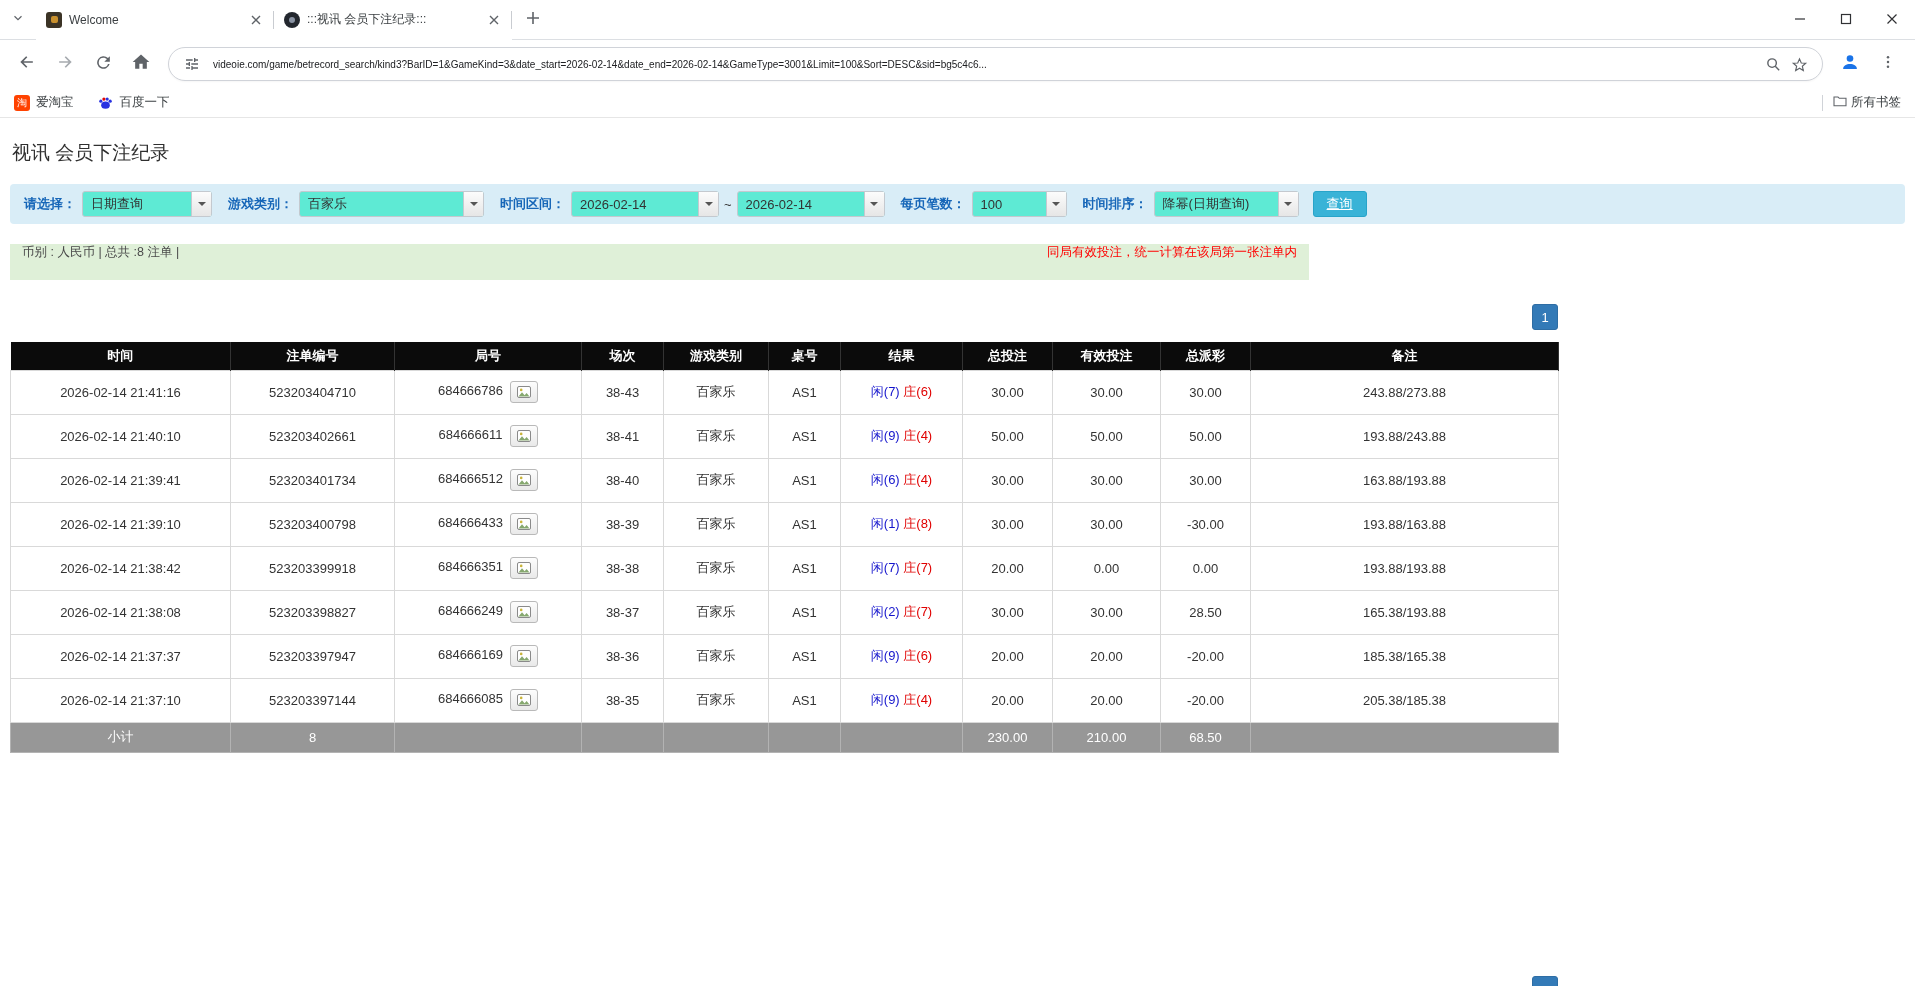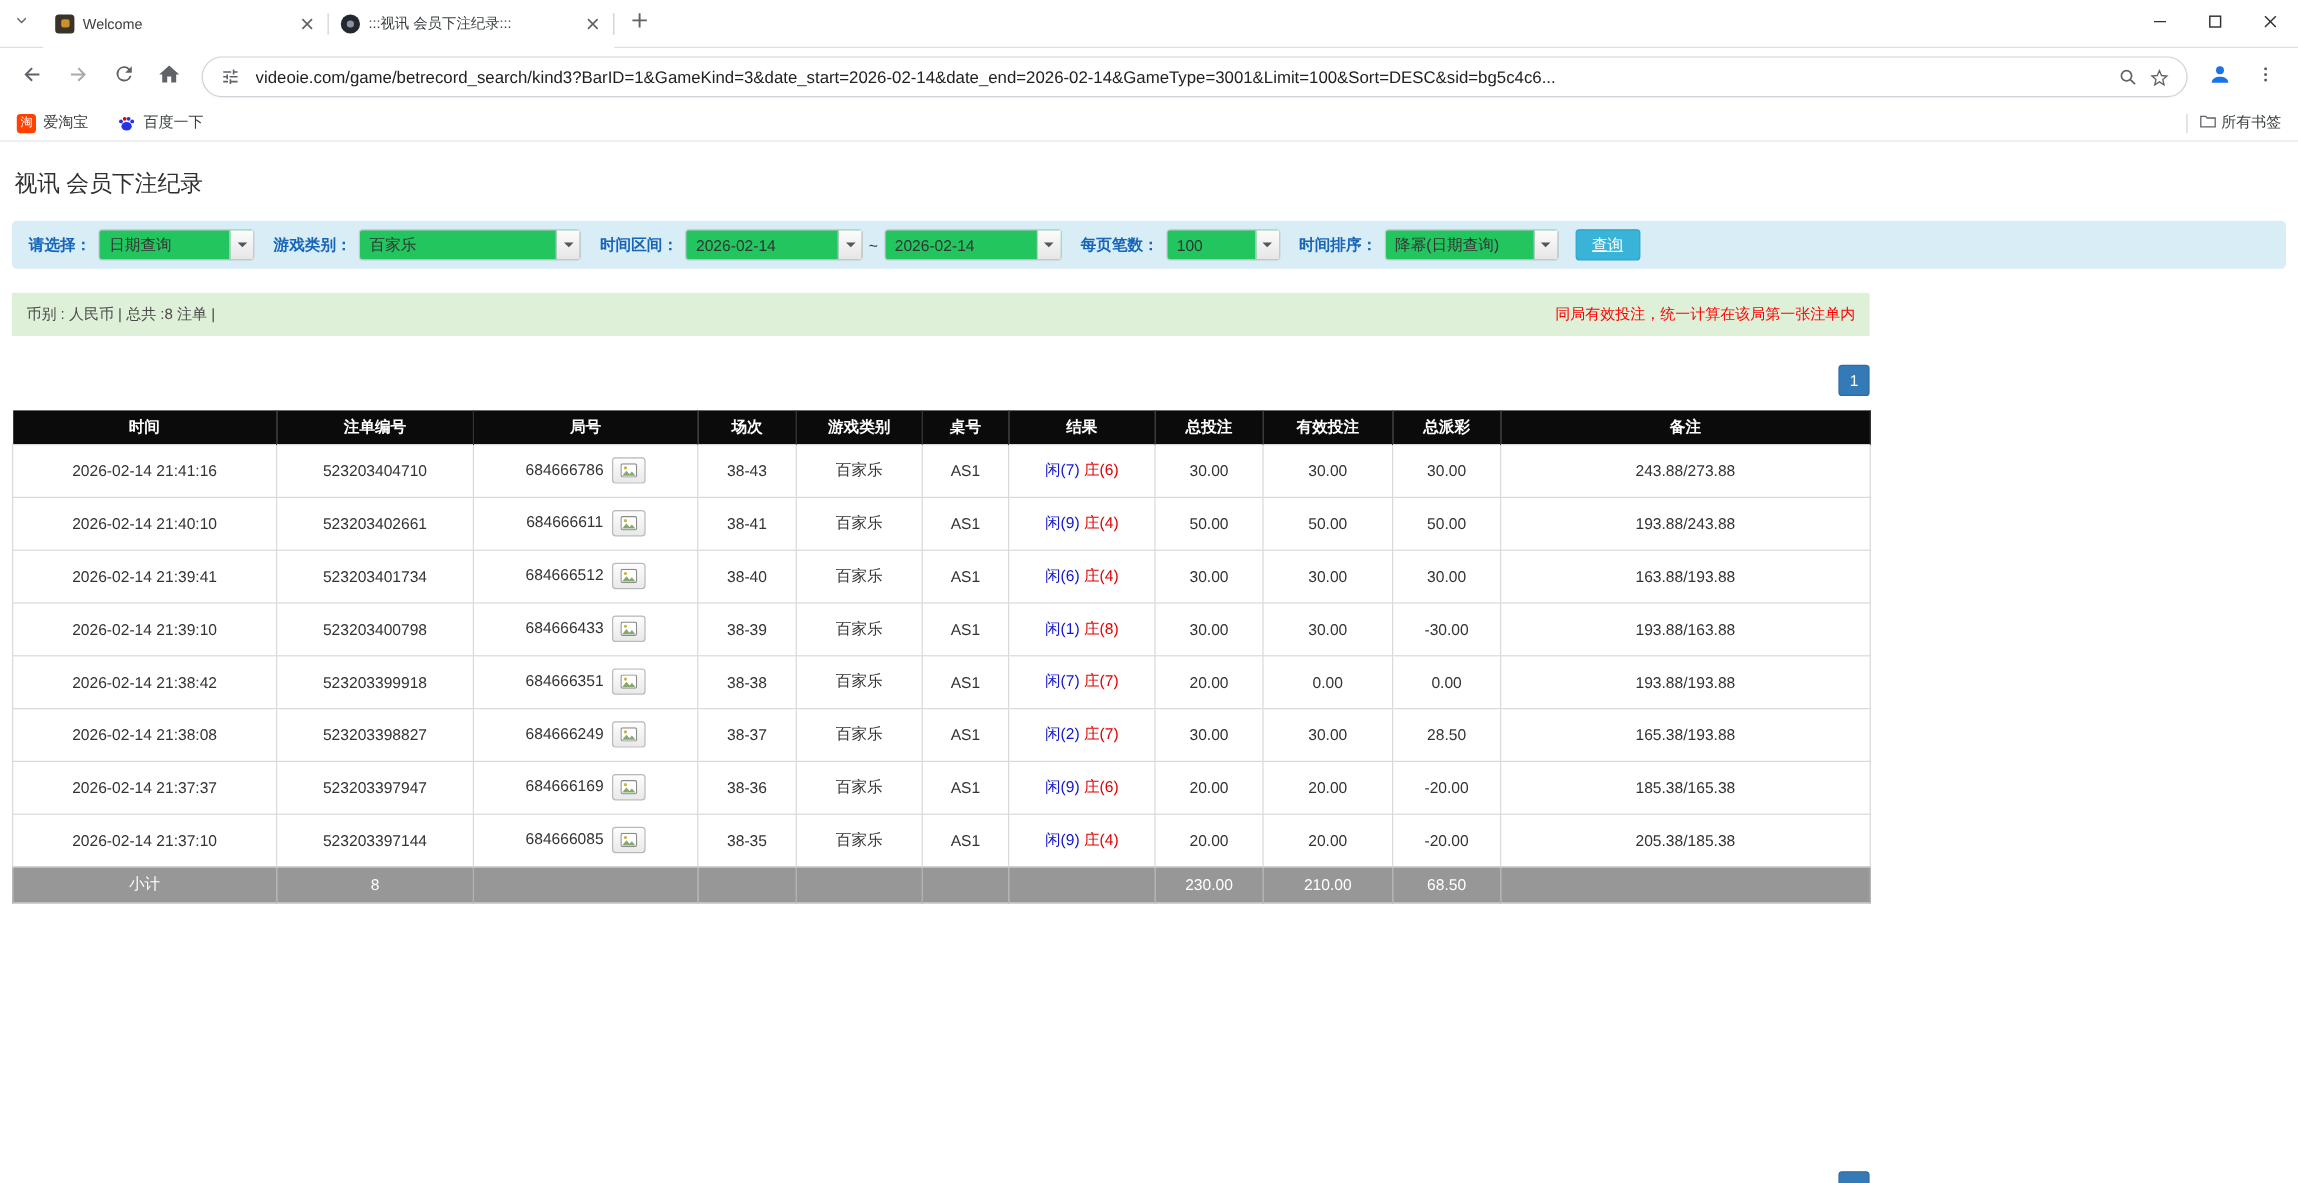--- a/index.html
+++ b/index.html
@@ -21,45 +21,45 @@
   .tab-title { flex: 1; font-size: 12px; color: #3c4043; margin: 0 7px; white-space: nowrap; overflow: hidden; text-overflow: ellipsis; }
   .tab-close { width: 17px; height: 17px; border-radius: 50%; display: flex; align-items: center; justify-content: center; cursor: pointer; flex: none; }
   .newtab { width: 30px; height: 30px; margin-left: 6px; border-radius: 50%; display: flex; align-items: center; justify-content: center; cursor: pointer; }
   .win-controls { margin-left: auto; display: flex; height: 40px; align-self: flex-start; }
   .win-btn { width: 46px; height: 40px; display: flex; align-items: center; justify-content: center; cursor: pointer; }
 
   .toolbar { height: 48px; background: #ffffff; display: flex; align-items: center; padding: 0 8px; }
   .tool-btn { width: 38px; height: 38px; border-radius: 50%; display: flex; align-items: center; justify-content: center; cursor: pointer; flex: none; }
   .omnibox { flex: 1; height: 34px; margin: 0 8px; background: #ffffff; border: 1px solid #d0d3d9; border-radius: 17px; display: flex; align-items: center; padding: 0 10px; box-shadow: 0 1px 2px rgba(0,0,0,0.04); }
   .omni-ic { width: 26px; height: 26px; display: flex; align-items: center; justify-content: center; cursor: pointer; flex: none; }
-  .url { flex: 1; font-size: 14px; color: #202124; white-space: nowrap; overflow: hidden; margin: 0 8px; cursor: text; }
+  .url { flex: 1; font-size: 10px; color: #202124; white-space: nowrap; overflow: hidden; margin: 0 8px; cursor: text; }
 
   .bookmarks { height: 30px; background: #ffffff; border-bottom: 1px solid #e6e6e6; display: flex; align-items: center; padding: 0 14px; }
   .bm { display: flex; align-items: center; gap: 6px; margin-right: 24px; font-size: 12.5px; color: #3c4043; cursor: pointer; }
   .bm-ic { width: 16px; height: 16px; display: flex; align-items: center; justify-content: center; flex: none; }
   .bm-taobao { background: #ff4200; border-radius: 3px; color: #fff; font-size: 10px; line-height: 1; }
   .bm-right { margin-left: auto; display: flex; align-items: center; gap: 3px; font-size: 12.5px; color: #3c4043; cursor: pointer; }
   .vdiv { width: 1px; height: 16px; background: #d0d3d8; margin-right: 6px; }
 
   
   .page { padding: 0 10px; position: relative; }
   .page-title { font-size: 19px; font-weight: 400; color: #2f2f2f; margin: 22px 0 0 2px; }
 
   .filterbar { margin-top: 18px; height: 40px; background: #d9edf7; border-radius: 4px; display: flex; align-items: center; padding: 0 14px; }
   .flabel { color: #1666b8; font-weight: bold; font-size: 13px; margin: 0 6px 0 16px; white-space: nowrap; }
   .flabel.first { margin-left: 0; }
-  .combo { height: 26px; background: #22c55e; border: 1px solid #c4c9cf; border-radius: 3px; display: flex; align-items: stretch; cursor: pointer; text-align: right; }
+  .combo { height: 26px; background: #5eead4; border: 1px solid #c4c9cf; border-radius: 3px; display: flex; align-items: stretch; cursor: pointer; text-align: right; }
   .combo-text { padding: 0 8px; font-size: 13px; color: #333; display: flex; align-items: center; flex: 1; white-space: nowrap; overflow: hidden; }
   .combo-arrow { width: 20px; border-left: 1px solid #c4c9cf; background: linear-gradient(#fcfcfc, #e6e6e6); display: flex; align-items: center; justify-content: center; }
   .combo-arrow::after { content: ""; border: 4px solid transparent; border-top-color: #555; margin-top: 4px; }
   .w130 { width: 130px; } .w185 { width: 185px; } .w148 { width: 148px; } .w95 { width: 95px; } .w145 { width: 145px; }
   .tilde { font-size: 13px; color: #333; margin: 0 5px; }
   .search-btn { margin-left: 14px; height: 26px; padding: 0 13px; background: #39b3d7; border: 1px solid #28a4c9; border-radius: 3px; color: #fff; font-size: 13px; cursor: pointer; font-family: inherit; text-decoration: underline; }
 
-  .greenbar { margin-top: 20px; width: 1548px; height: 36px; background: #dff0d8; display: flex; align-items: center; justify-content: space-between; padding: 0 12px; }
+  .greenbar { margin-top: 20px; width: 1299px; height: 36px; background: #dff0d8; display: flex; align-items: flex-start; justify-content: space-between; padding: 0 12px; }
   .green-left { font-size: 12.5px; color: #4a4a4a; }
   .green-right { font-size: 12.5px; color: #ff0000; }
 
   .pagerow { width: 1548px; margin-top: 24px; display: flex; justify-content: flex-end; }
   .page-btn { min-width: 26px; height: 26px; background: #337ab7; border: 1px solid #2e6da4; border-radius: 3px; color: #fff; font-size: 13px; display: flex; align-items: center; justify-content: center; cursor: pointer; }
 
   table.bet { margin-top: 12px; width: 1548px; border-collapse: collapse; table-layout: fixed; }
   table.bet thead th { background: #0b0b0b; color: #fff; font-size: 13px; font-weight: bold; height: 28px; border-right: 1px solid #333; text-align: center; }
   table.bet tbody td { height: 44px; background: #fff; text-align: center; font-size: 13px; color: #333; border: 1px solid #d9d9d9; overflow: hidden; white-space: nowrap; }
   table.bet tfoot td { height: 30px; background: #979797; color: #fff; font-size: 13px; text-align: center; border: 1px solid #b3b3b3; }

